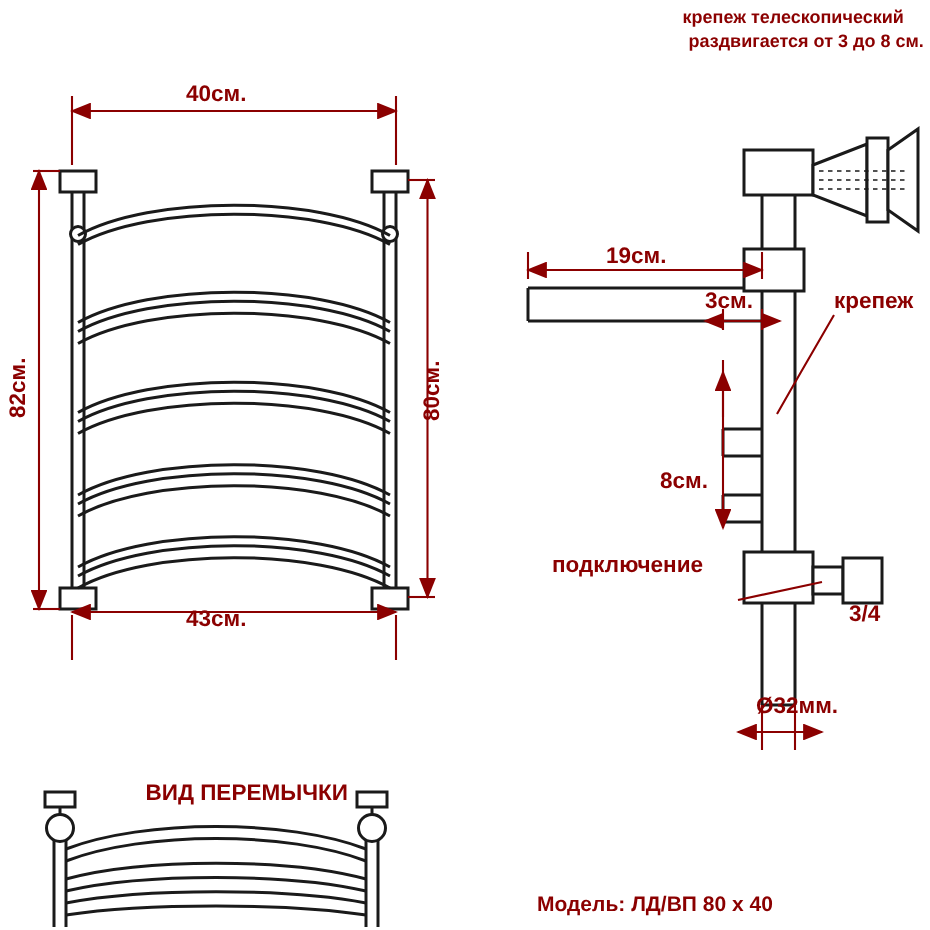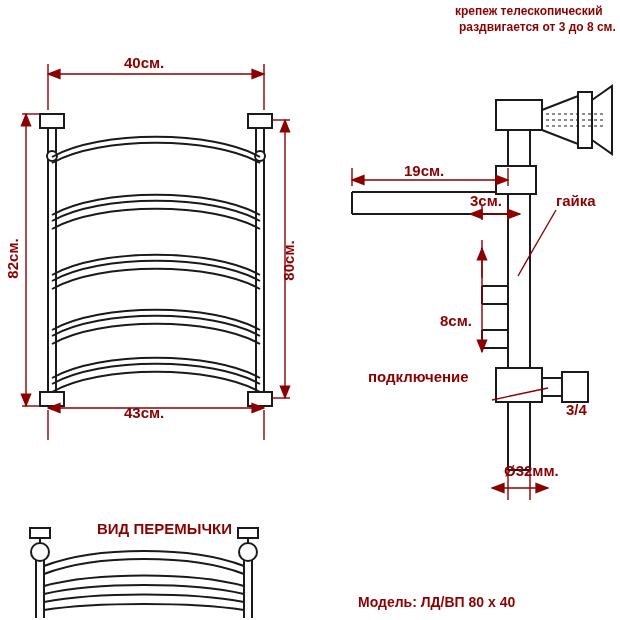--- a/index.html
+++ b/index.html
@@ -170,21 +170,21 @@
   <div class="lbl dim" style="left:124px;top:54px;">40см.</div>
   <div class="lbl dim" style="left:124px;top:404px;">43см.</div>
   <div class="lbl dim vert" style="left:-8px;top:250px;transform:rotate(-90deg);">82см.</div>
   <div class="lbl dim vert" style="left:268px;top:252px;transform:rotate(-90deg);">80см.</div>
 
   <div class="lbl small" style="left:420px;top:4px;padding-left:35px;">крепеж телескопический</div>
   <div class="lbl small" style="left:418px;top:20px;margin-left:41px;">раздвигается от 3 до 8 см.</div>
 
   <div class="lbl dim" style="left:404px;top:162px;">19см.</div>
   <div class="lbl dim" style="left:470px;top:192px;">3см.</div>
-  <div class="lbl dim" style="left:556px;top:192px;">гайка</div>
+  <div class="lbl dim" style="left:556px;top:192px;">крепеж</div>
   <div class="lbl dim" style="left:440px;top:312px;">8см.</div>
   <div class="lbl dim" style="left:566px;top:356px;margin-top:45px;">3/4</div>
   <div class="lbl dim" style="left:368px;top:368px;">подключение</div>
   <div class="lbl dim" style="left:504px;top:462px;text-align:center;">Ø32мм.</div>
 
   <div class="lbl dim" style="left:86px;top:520px;margin-left:11px;">ВИД ПЕРЕМЫЧКИ</div>
 
   <div class="lbl" style="left:358px;top:594px;font-size:14px;">Модель: ЛД/ВП 80 х 40</div>
 
 </div>

